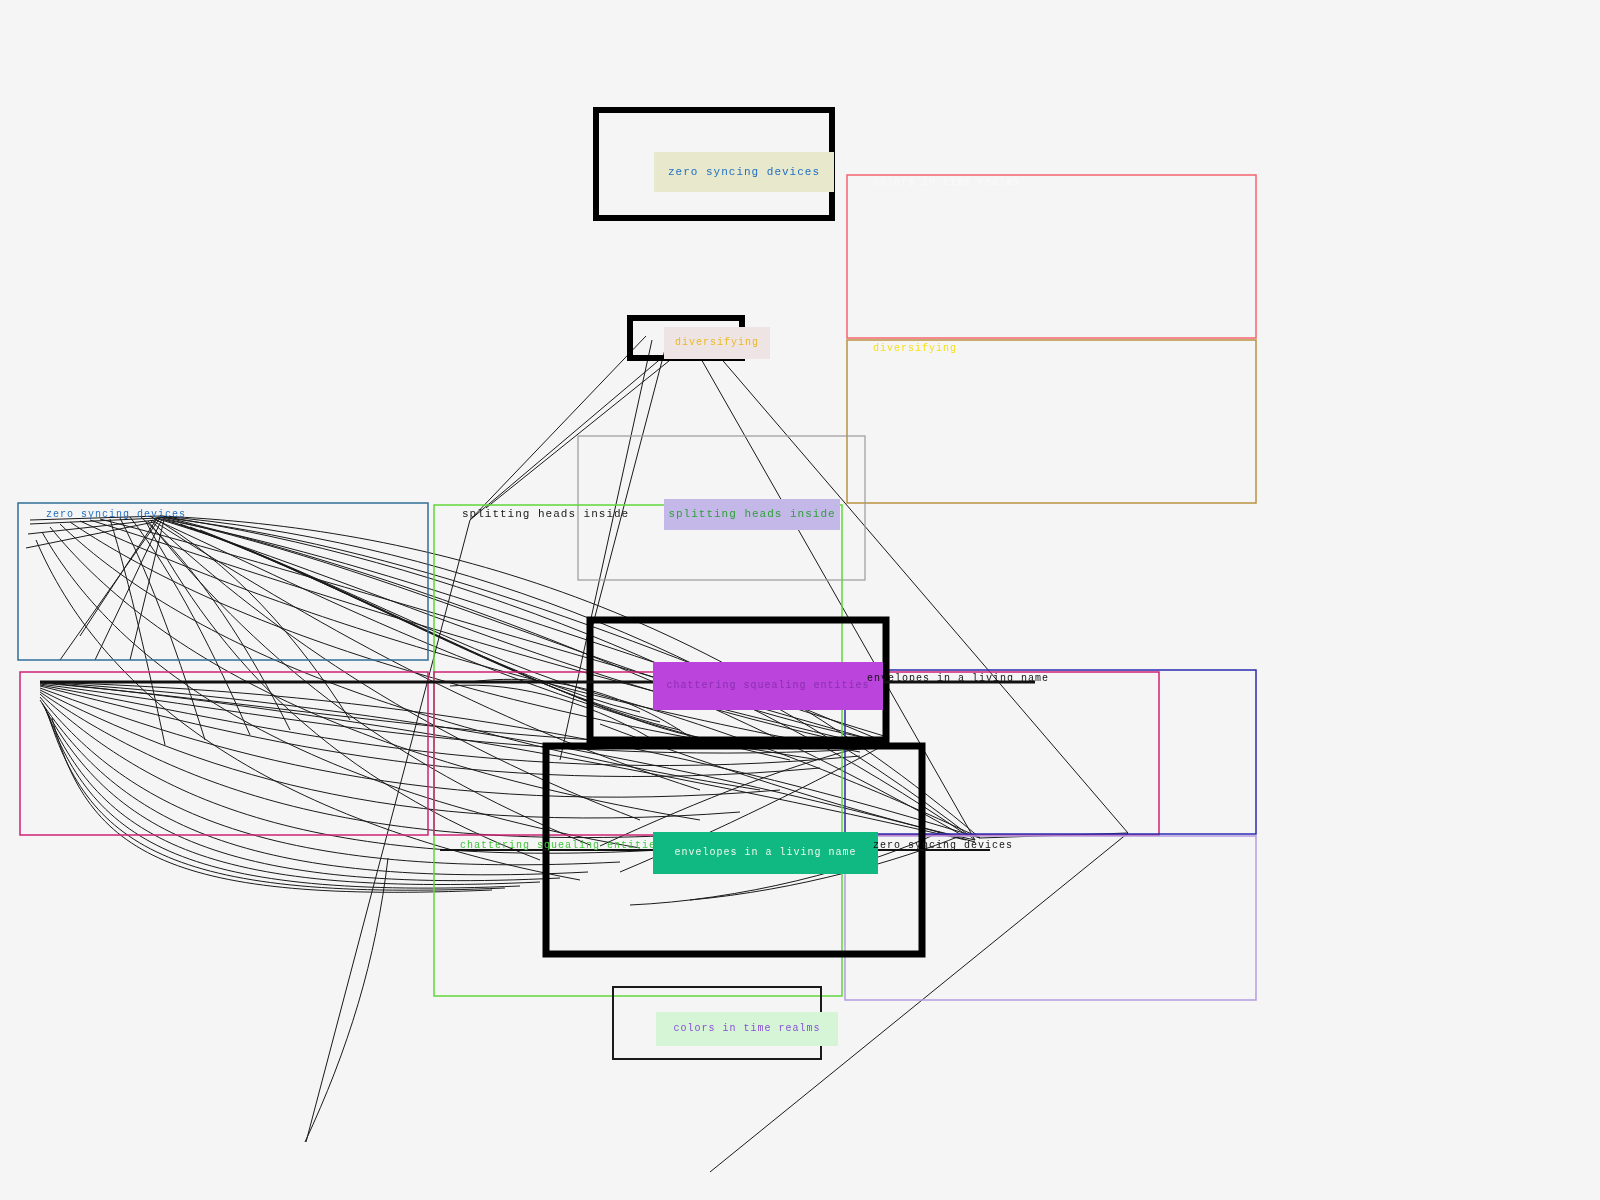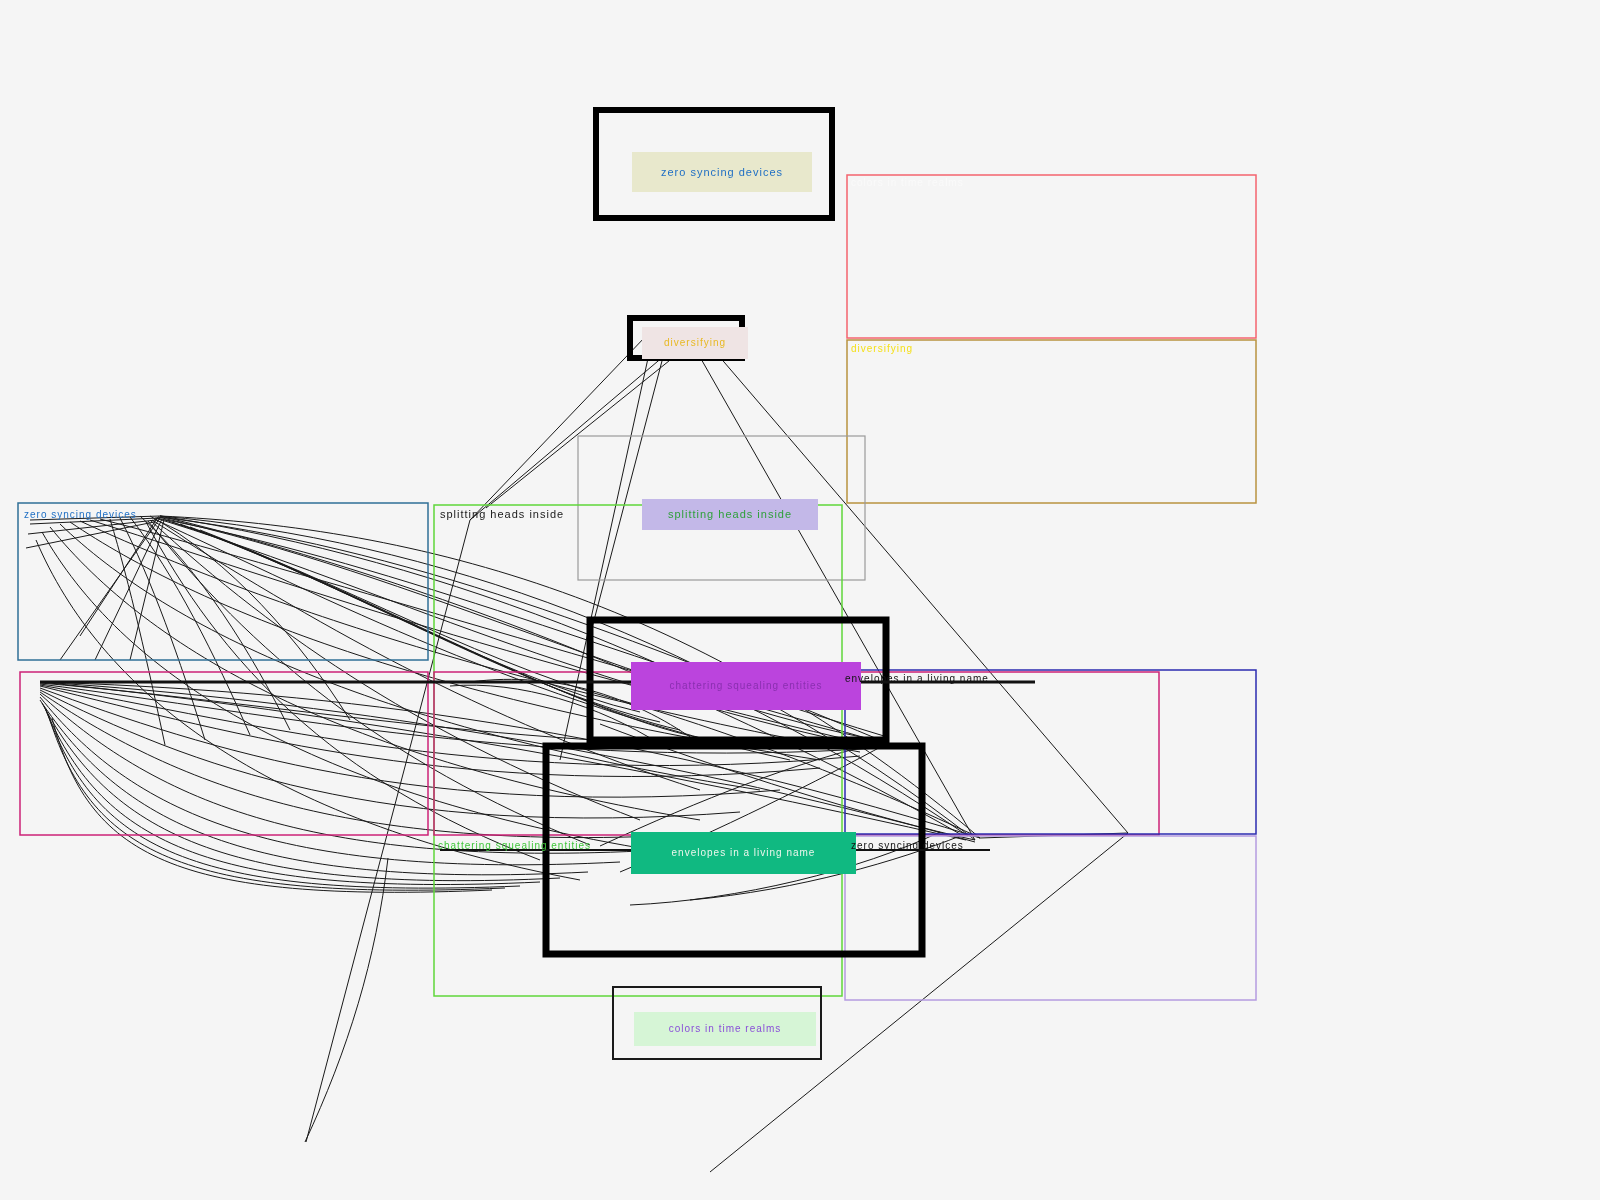--- a/index.html
+++ b/index.html
@@ -23,24 +23,25 @@
   }
   svg.layer {
     position: absolute;
     left: 0; top: 0;
     width: 1600px;
     height: 1200px;
     overflow: visible;
   }
   .node-label {
     position: absolute;
-    font-family: Liberation Sans, sans-serif;
+    font-family: Liberation Mono, monospace;
     white-space: nowrap;
     letter-spacing: 1px;
     line-height: 1;
+    margin-left: 22px;
   }
   .boxed-label {
     padding: 5px 9px;
   }
   .plain-label {
     padding: 0;
   }
 </style>
 </head>
 <body>

